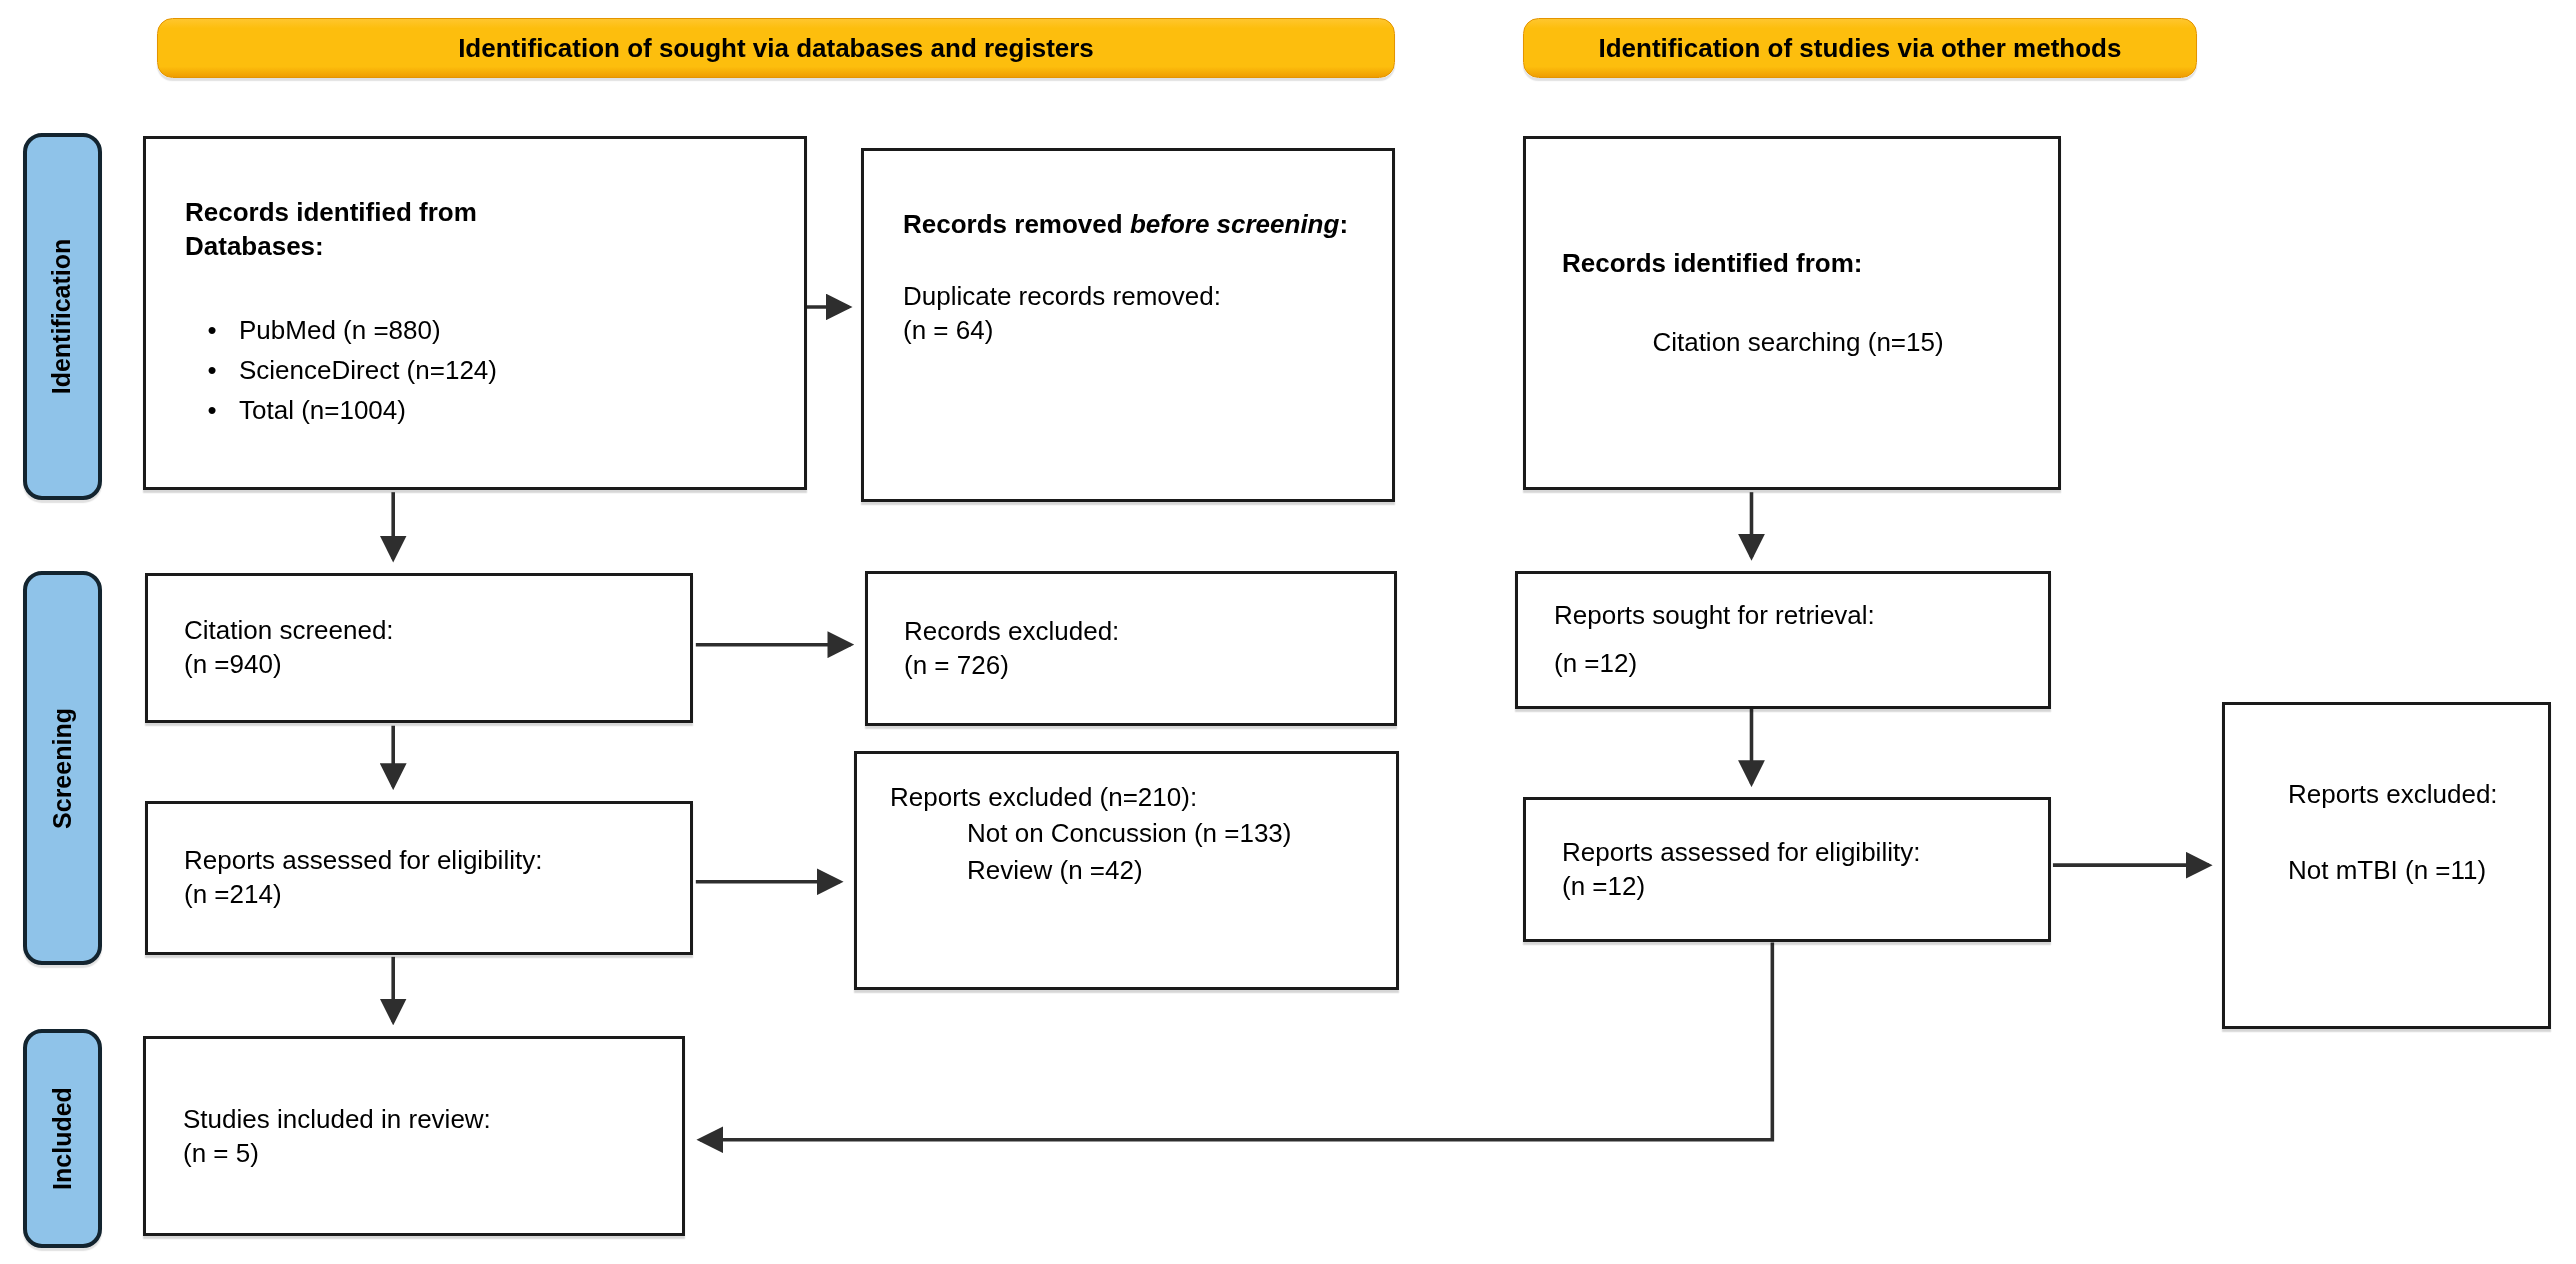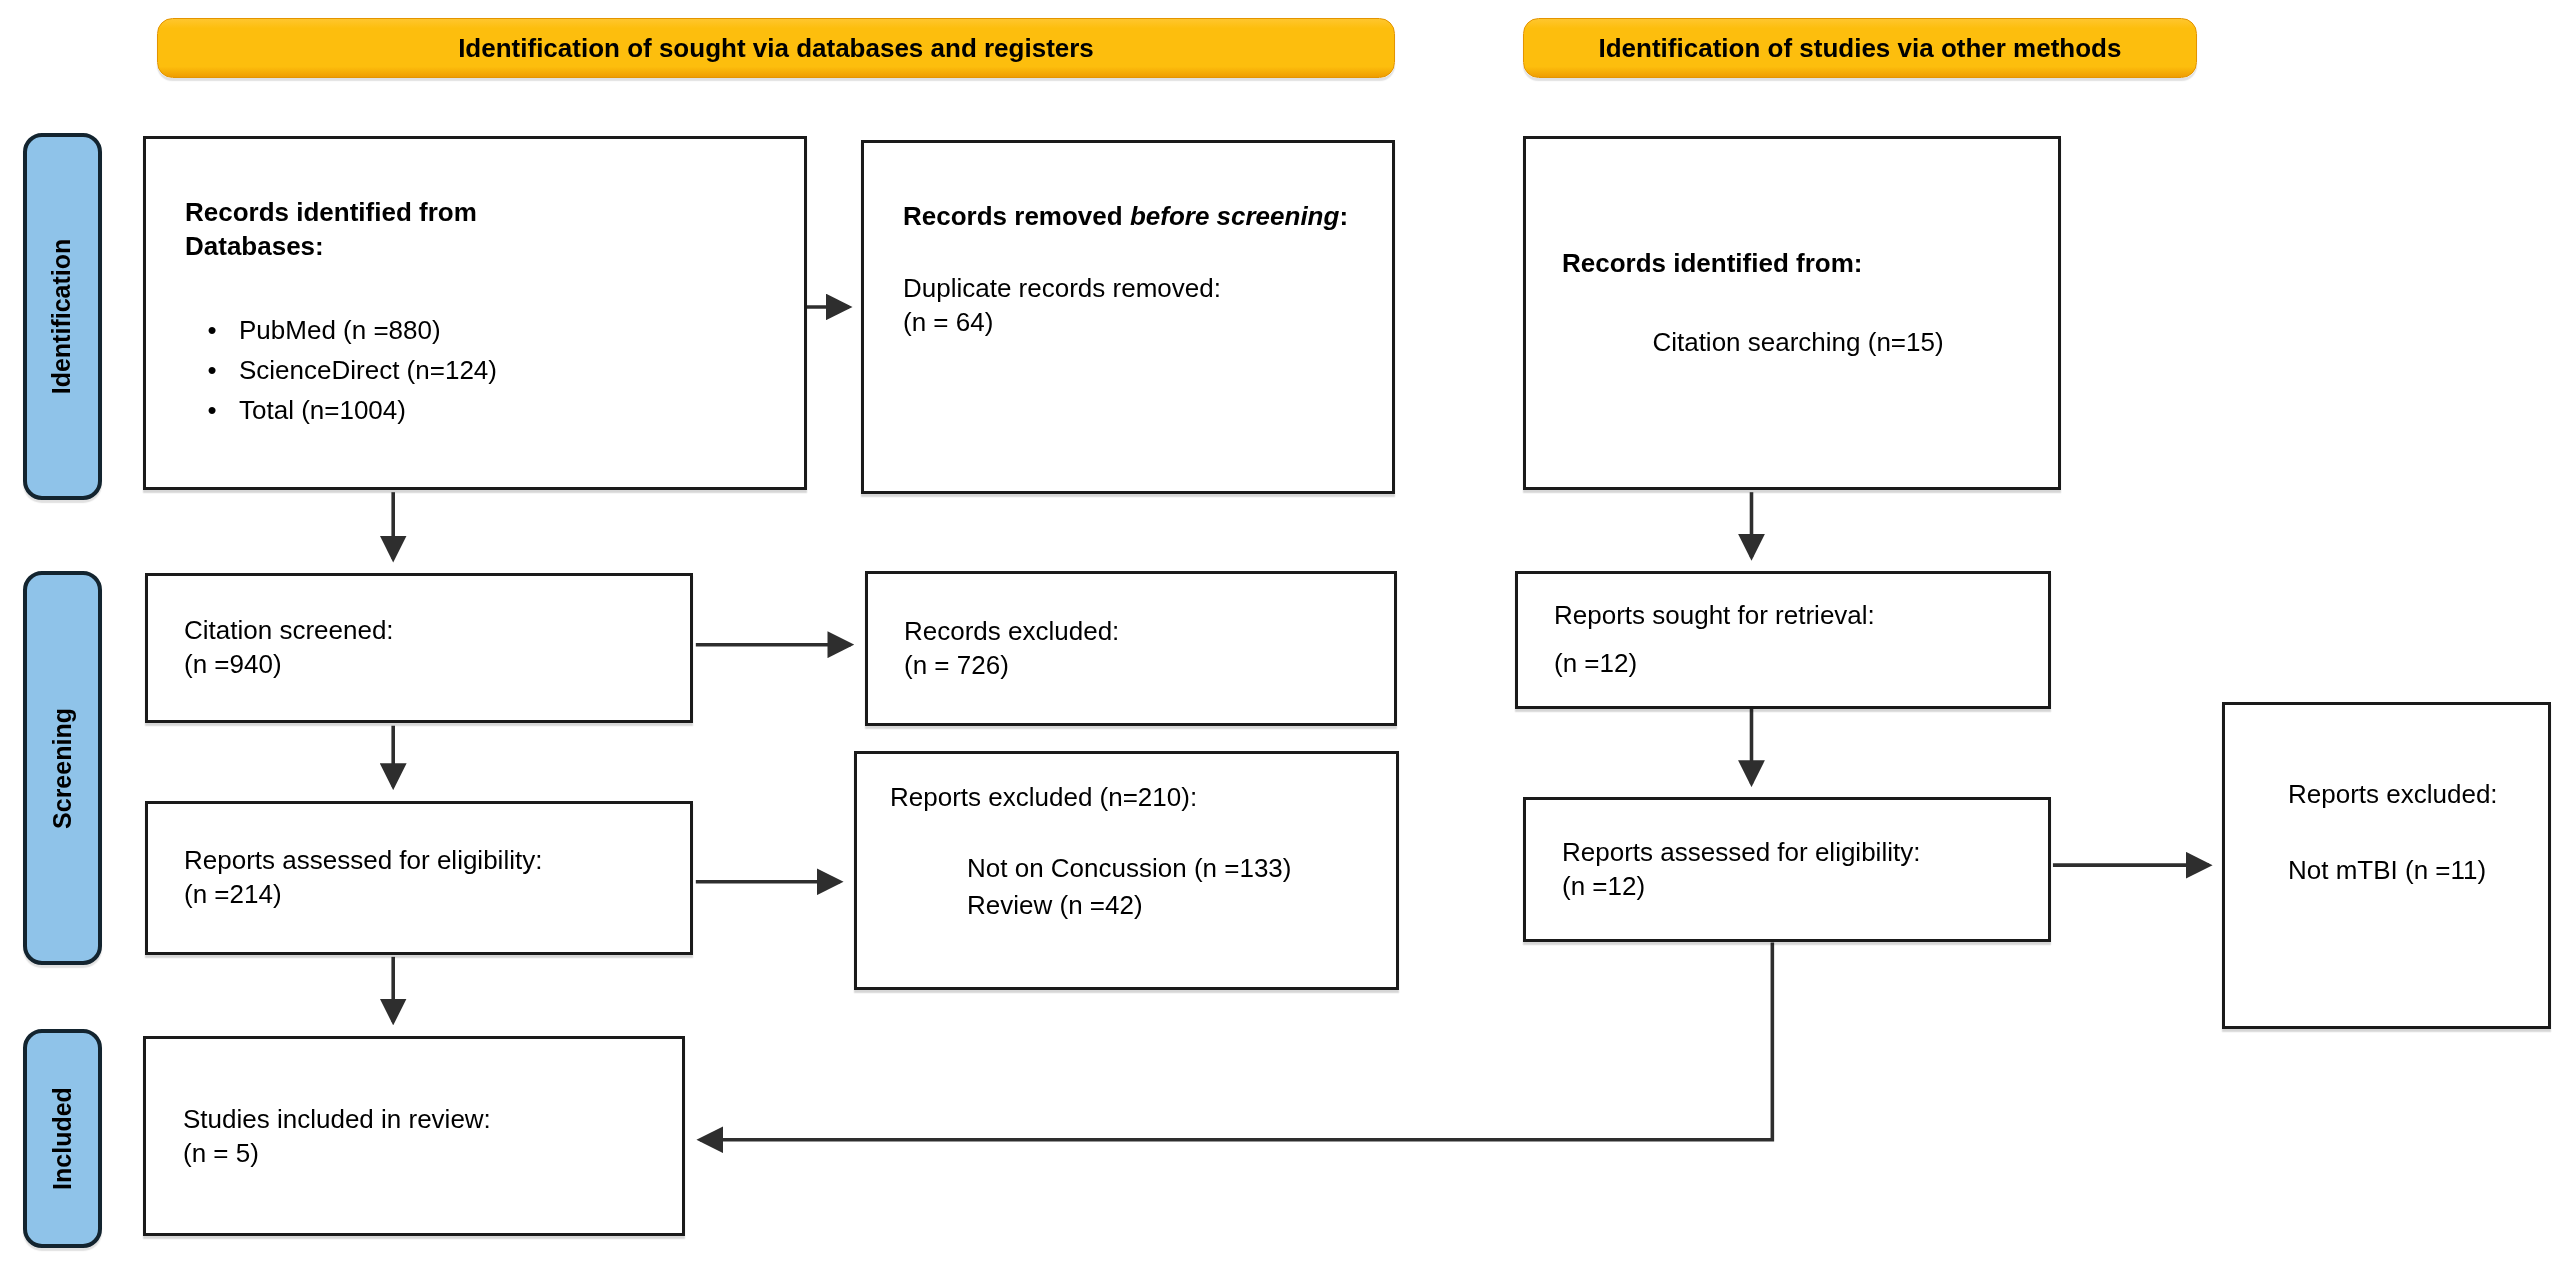--- a/index.html
+++ b/index.html
@@ -116,21 +116,21 @@
     <div class="bullet-row">
       <span class="bullet-dot">•</span>
       <span>ScienceDirect (n=124)</span>
     </div>
     <div class="bullet-row">
       <span class="bullet-dot">•</span>
       <span>Total (n=1004)</span>
     </div>
   </div>
 
-  <div class="node" style="left:861px;top:140px;width:534px;height:354px;padding:57px 36px 0 39px;">
+  <div class="node" style="left:861px;top:148px;width:534px;height:354px;padding:57px 36px 0 39px;">
     <div>
       <span class="bold">Records removed </span><span class="ital">before screening</span><span class="bold">:</span>
     </div>
     <div style="height:38px;"></div>
     <div>Duplicate records removed:</div>
     <div>(n = 64)</div>
   </div>
 
   <div class="node" style="left:1523px;top:136px;width:538px;height:354px;padding:108px 24px 0 36px;">
     <div class="bold">Records identified from:</div>
@@ -153,21 +153,21 @@
     <div>(n =12)</div>
   </div>
 
   <div class="node v-center" style="left:145px;top:801px;width:548px;height:154px;padding:0 24px 0 36px;">
     <div>Reports assessed for eligibility:</div>
     <div>(n =214)</div>
   </div>
 
   <div class="node indent-list" style="left:854px;top:751px;width:545px;height:239px;padding:25px 18px 0 33px;">
     <div>Reports excluded (n=210):</div>
-    <div style="padding-left:77px;margin-top:35px;">Not on Concussion (n =133)</div>
+    <div style="padding-left:77px;">Not on Concussion (n =133)</div>
     <div style="padding-left:77px;">Review (n =42)</div>
   </div>
 
   <div class="node v-center" style="left:1523px;top:797px;width:528px;height:145px;padding:0 24px 0 36px;">
     <div>Reports assessed for eligibility:</div>
     <div>(n =12)</div>
   </div>
 
   <div class="node" style="left:2222px;top:702px;width:329px;height:327px;padding:73px 18px 0 63px;">
     <div>Reports excluded:</div>

